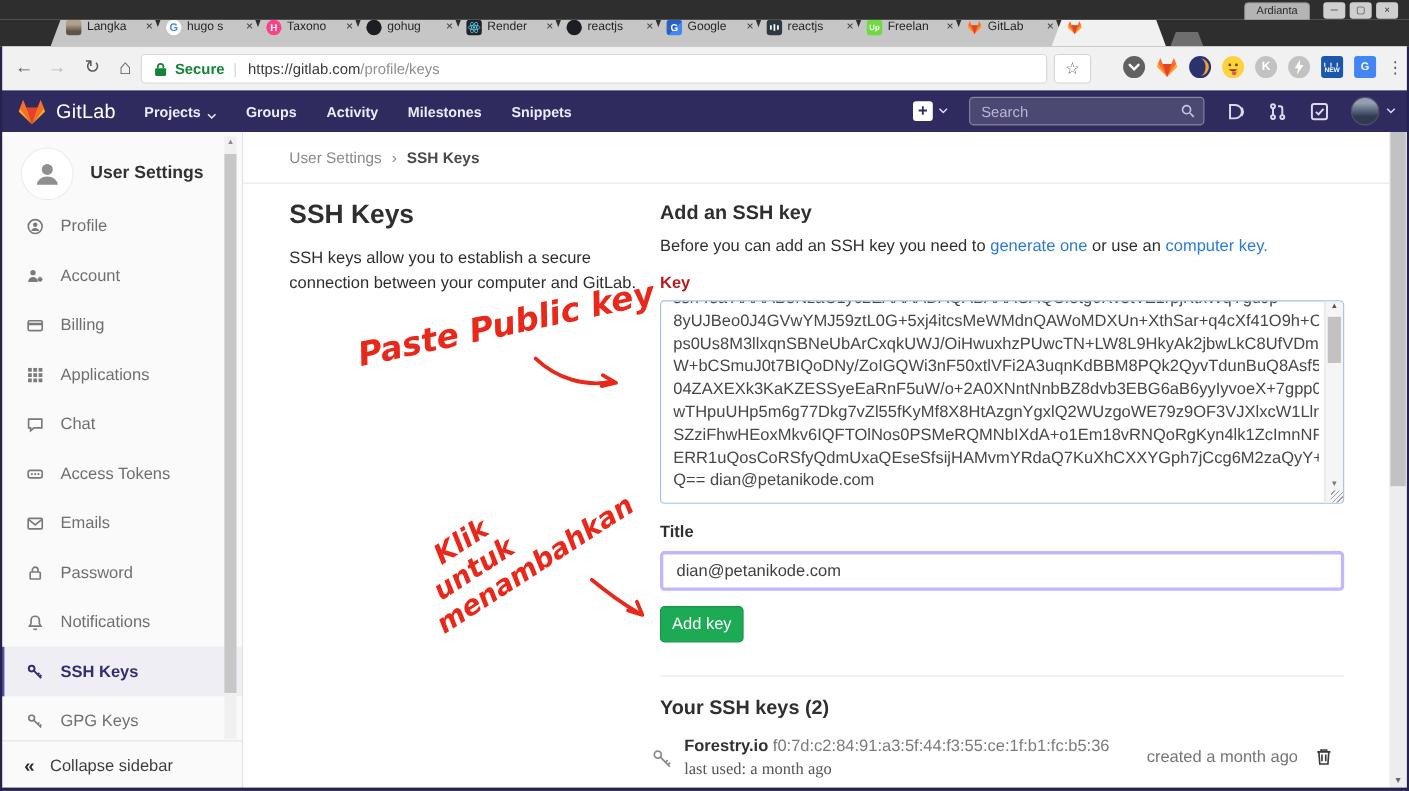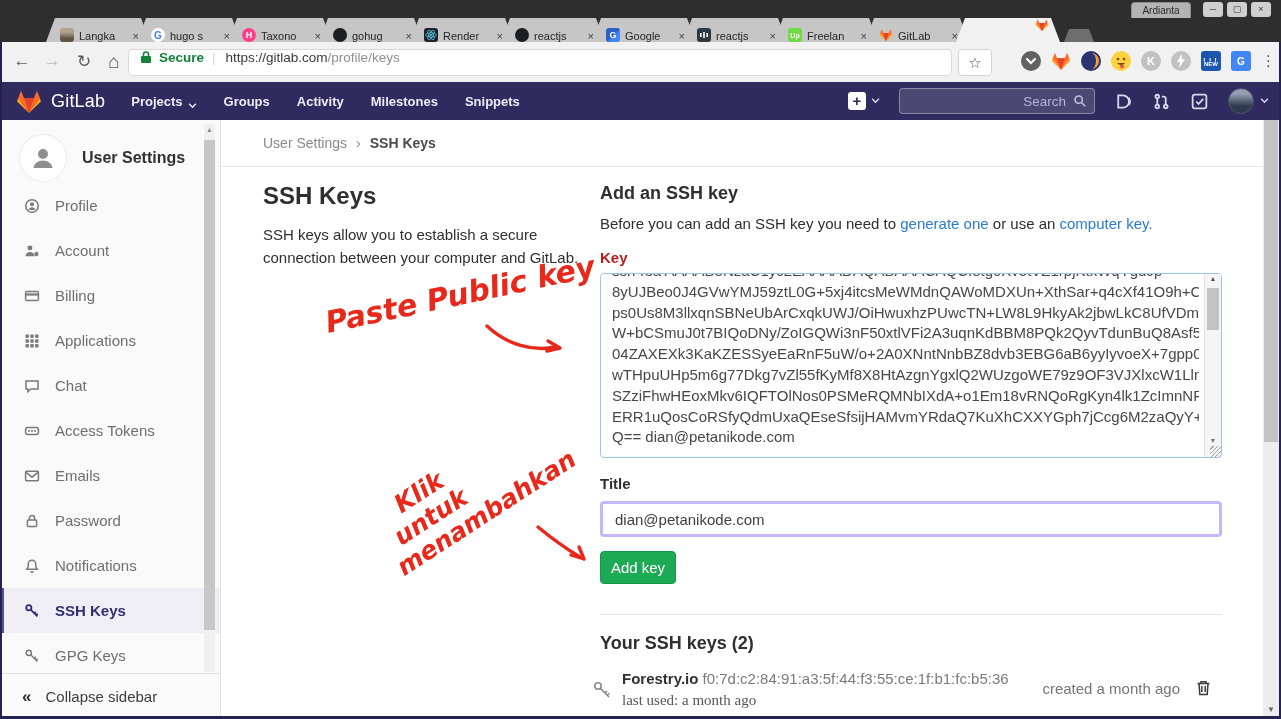--- a/index.html
+++ b/index.html
@@ -8,33 +8,33 @@
   #app { position:relative; width:1281px; height:719px; background:#fff; overflow:hidden; }
 
   
   .titlebar { position:absolute; left:0; top:0; width:1281px; height:18px; background:#2e2e2e; z-index:30; }
   .win-title { position:absolute; right:90px; top:2px; width:60px; height:16px; background:#b4b4b4; border:1px solid #8e8e8e; border-bottom:none;
                border-radius:4px 4px 0 0; font-size:10px; color:#2b2b2b; text-align:center; line-height:15px; }
   .win-btns { position:absolute; right:10px; top:2px; display:flex; gap:4px; }
   .win-btn { width:20px; height:15px; background:#cfcfcf; border-radius:3px; font-size:9px; line-height:14px; text-align:center; color:#333; }
 
   .tabstrip { position:absolute; left:0; top:18px; width:1281px; height:24px; background:#2e2e2e; display:flex; align-items:flex-end; padding-left:46px; z-index:29; }
-  .tab { height:24px; width:104px; display:flex; align-items:flex-end; gap:5px; padding:0 11px 0 14px; background:#c6c6c6;
+  .tab { height:24px; width:104px; display:flex; align-items:flex-start; gap:5px; padding:0 11px 0 14px; background:#c6c6c6;
          clip-path:polygon(9px 0, calc(100% - 9px) 0, 100% 100%, 0 100%); margin-right:-13px; font-size:11px; color:#262626; position:relative; }
   .tab.active { background:#f1f1f1; z-index:6;flex-direction:column; }
   .tab-label { flex:1; overflow:hidden; white-space:nowrap; }
   .tab-close { font-size:11px; color:#3d3d3d; flex:none; }
   .fv { width:14px; height:14px; flex:none; display:flex; align-items:center; justify-content:center; border-radius:3px; font-weight:bold; overflow:hidden; }
   .fv svg { width:14px; height:14px; display:block; }
   .newtab { width:30px; height:13px; background:#6e6e6e; clip-path:polygon(5px 0, calc(100% - 5px) 0, 100% 100%, 0 100%); margin-left:17px; }
 
   .toolbar { position:absolute; left:0; top:42px; width:1281px; height:40px; background:#f1f1f1; z-index:28; }
   .nav-ic { position:absolute; top:9px; width:24px; text-align:center; font-size:17px; color:#5a5a5a; }
   .urlbar { position:absolute; left:128px; top:7px; width:824px; height:27px; background:#fff; border:1px solid #d8d8d8; border-radius:4px;
-            display:flex; font-size:13.5px; }
+            display:flex; align-items:center; font-size:13.5px; }
   .secure { color:#148339; font-weight:bold; margin-right:8px; }
   .url-sep { color:#d5d5d5; margin-right:10px; font-weight:normal; }
   .url-host { color:#3a3a3a; }
   .url-path { color:#8f8f8f; }
   .starbox { position:absolute; left:958px; top:7px; width:34px; height:27px; background:#fff; border:1px solid #d4d4d4; border-radius:4px;
              text-align:center; line-height:25px; color:#5f5f5f; font-size:15px; }
   .extrow { position:absolute; right:8px; top:9px; display:flex; gap:10px; align-items:center; }
   .ext { width:20px; height:20px; border-radius:50%; display:flex; align-items:center; justify-content:center; color:#fff; font-weight:bold; }
   .ext svg { width:20px; height:20px; display:block; }
   .menu-dots { color:#5a5a5a; font-size:15px; width:12px; text-align:center; }
@@ -44,22 +44,22 @@
   .brand { display:flex; align-items:center; gap:9px; margin-right:26px; }
   .brand svg { width:26px; height:25px; }
   .brand-name { font-size:18px; color:#fff; letter-spacing:.2px; }
   .gl-links { display:flex; gap:27px; font-size:13px; font-weight:bold; color:#edebfa; align-items:center; }
   .gl-link { display:flex; align-items:flex-end; gap:5px; }
   .chev { width:9px; height:6px; }
   .chev path { fill:none; stroke:currentColor; stroke-width:1.6; }
   .gl-right { position:absolute; right:12px; top:0; height:38px; display:flex; align-items:center; gap:19px; color:#dcd8ef; }
   .plusbox { display:flex; align-items:center; gap:5px; }
   .plus-sq { width:18px; height:18px; background:#fff; color:#2f2b5e; border-radius:3px; font-size:15px; font-weight:bold; line-height:17px; text-align:center; }
-  .gl-search { width:196px; height:26px; background:rgba(255,255,255,.14); border:1px solid rgba(255,255,255,.34); border-radius:4px;
-               color:#7dd3fc; font-size:13.5px; padding:0 28px 0 10px;text-align:right; }
+  .gl-search { width:214px; height:26px; background:rgba(255,255,255,.14); border:1px solid rgba(255,255,255,.34); border-radius:4px;
+               color:#7dd3fc; font-size:13.5px; padding:0 28px 0 10px; }
   .gl-search::placeholder { color:#b9b4d8; }
   .search-wrap { position:relative; }
   .search-wrap svg { position:absolute; right:8px; top:6px; width:14px; height:14px; }
   .nav-icn svg { width:19px; height:19px; display:block; }
   .gl-avatar { width:26px; height:26px; border-radius:50%; background:linear-gradient(#93a0b4 20%, #2f3b4f 70%); border:1px solid #55506f; }
 
   
   .sidebar { position:absolute; left:0; top:120px; width:221px; height:599px; background:#fafafa; border-right:1px solid #e1e1e1; z-index:5; }
   .sb-head { display:flex; align-items:center; gap:16px; padding:10px 0 0 20px; height:66px; }
   .sb-avatar { width:46px; height:46px; border-radius:50%; background:#fff; box-shadow:0 0 0 1px #ececec; display:flex; align-items:center; justify-content:center; }

